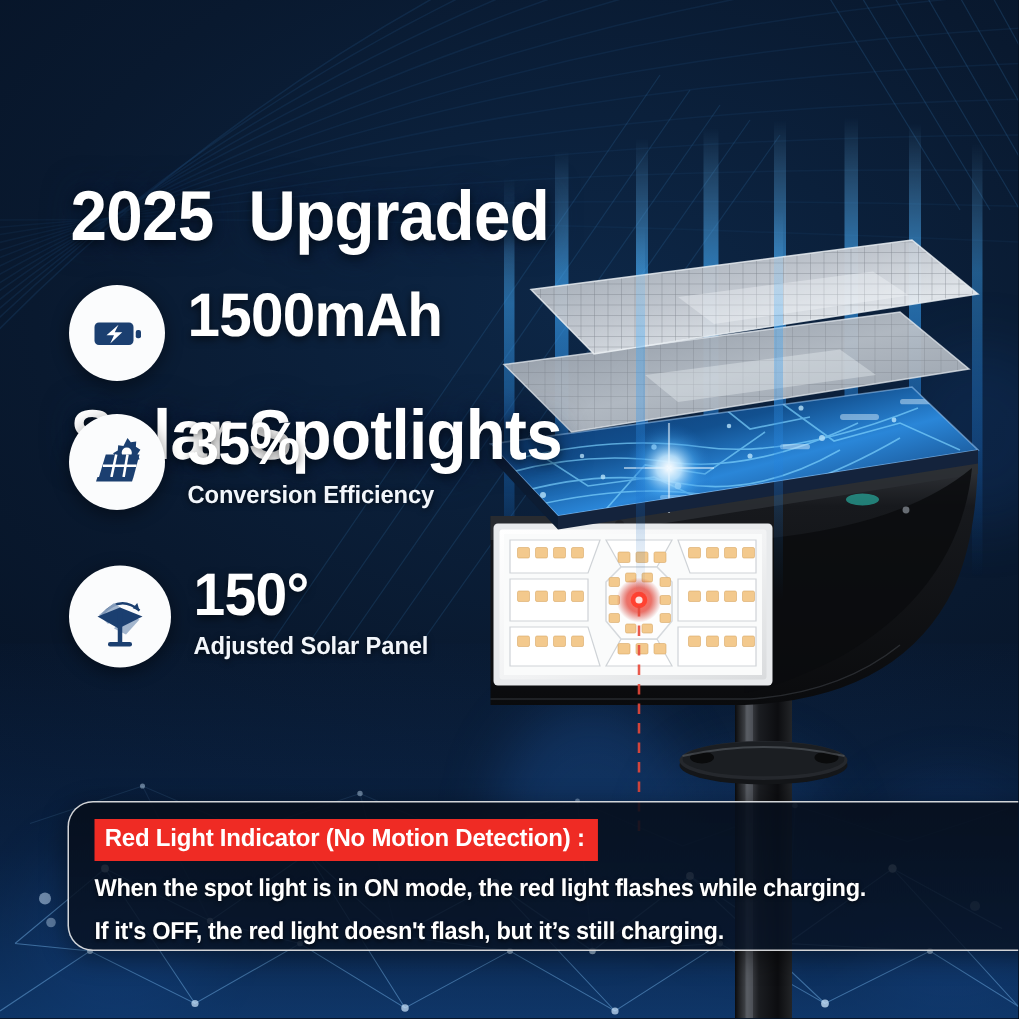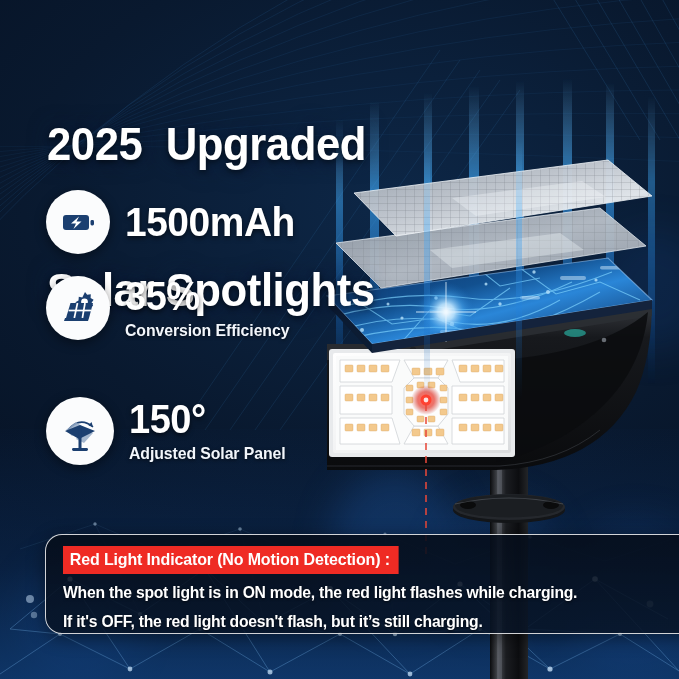--- a/index.html
+++ b/index.html
@@ -35,24 +35,24 @@
   
   .title{
     position:absolute;left:47px;top:22px;z-index:40;
     color:#ffffff;font-weight:bold;font-size:47px;line-height:1.04;
     letter-spacing:-0.5px;
     text-shadow:0 2px 7px rgba(0,0,0,.65), 0 0 22px rgba(12,34,66,.8);
     transform:scaleX(.93);transform-origin:left top;white-space:pre;
   }
 
   
-  .feature{position:absolute;z-index:40;display:flex;align-items:center;}
+  .feature{position:absolute;z-index:40;display:flex;}
   .f1{left:46px;top:190px;}
   .f2{left:46px;top:276px;}
-  .f3{left:46px;top:397px;}
+  .f3{left:46px;top:377px;}
 
   .f-icon{
     width:64px;height:64px;border-radius:50%;
     background:#fbfcfd;flex:none;
     display:flex;align-items:center;justify-content:center;
     box-shadow:0 3px 12px rgba(0,0,0,.45);
   }
   .f3 .f-icon{width:68px;height:68px;}
   .f-icon svg{display:block;}
 

